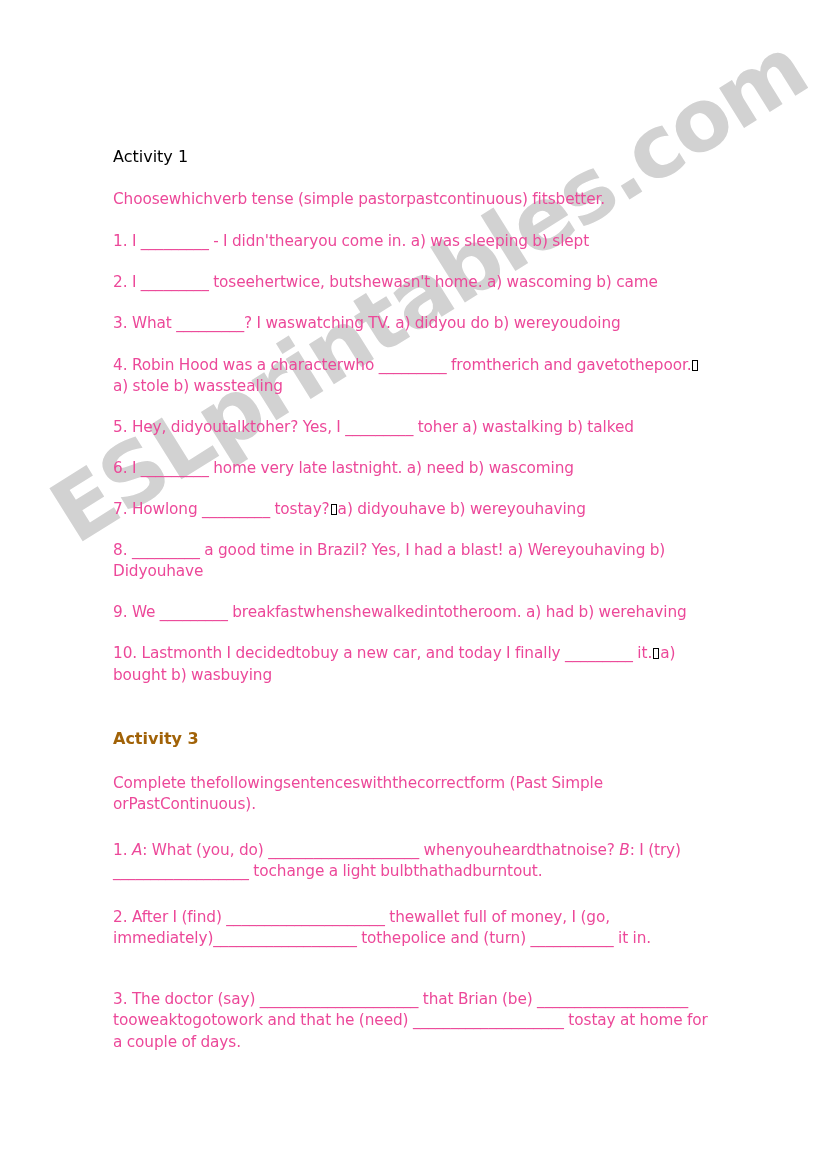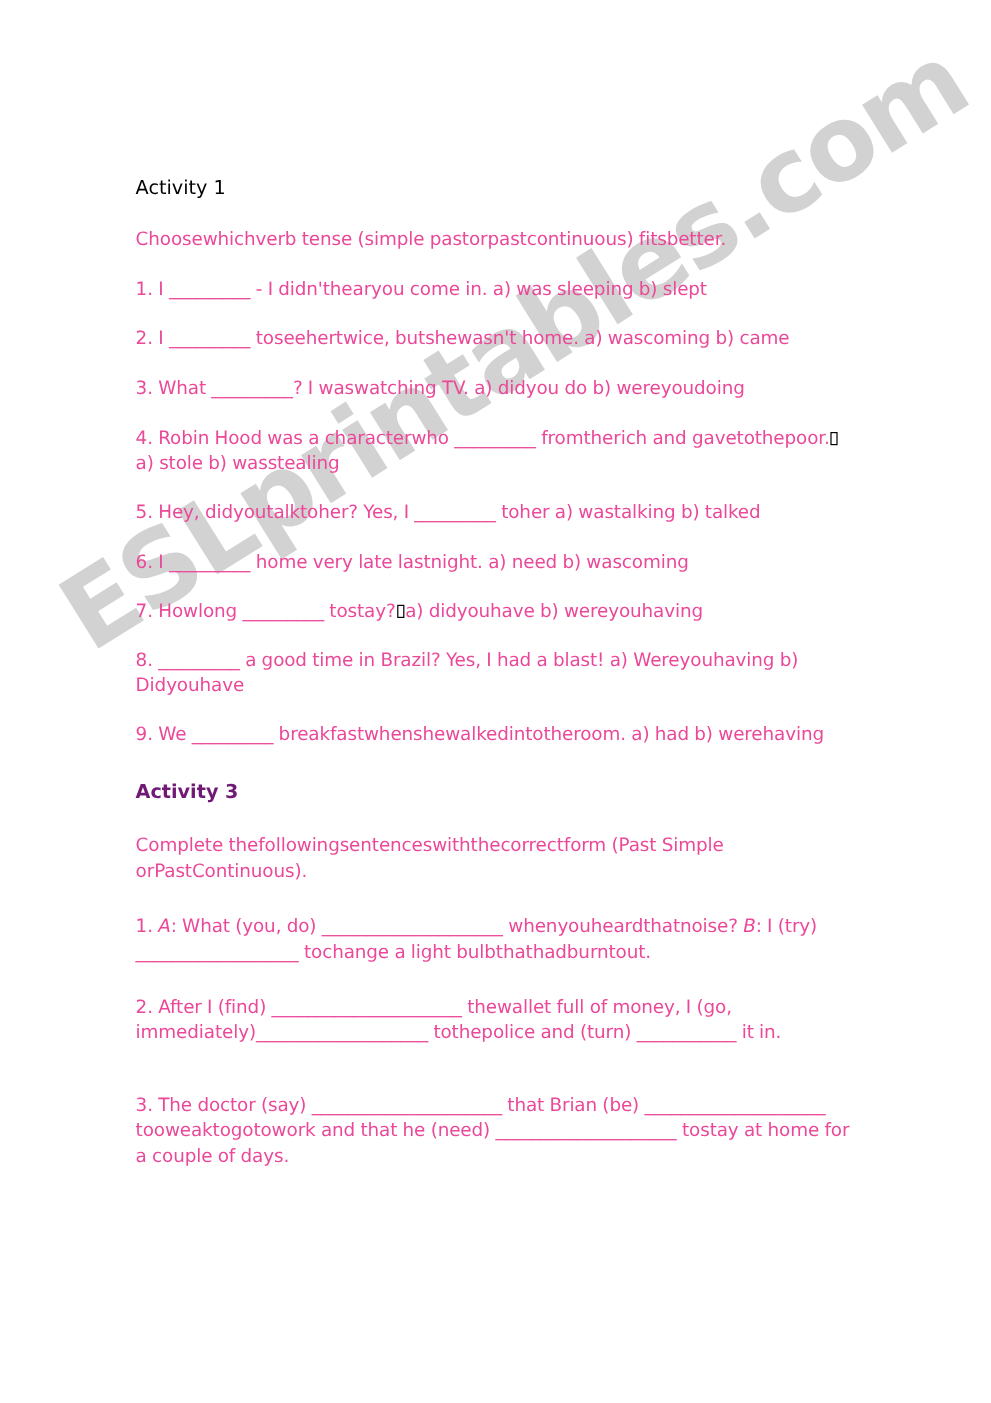--- a/index.html
+++ b/index.html
@@ -57,23 +57,23 @@
   .block:last-child { margin-bottom: 0; margin-top: 40px; }
 
   .heading {
     margin: 0 0 21px 0;
     font-size: 16px;
     line-height: 1.38;
     color: #000000;
     font-weight: normal;
   }
   .heading.accent {
-    color: #701a75;
+    color: #a16207;
     font-weight: bold;
-    margin-top: 26px;
+    margin-top: 42px;
     margin-bottom: 23px;
   }
 
   .instr { margin-bottom: 21px; }
 
   .q { margin-bottom: 20px; }
 
   .gap-sm { margin-bottom: 25px; }
 
   
@@ -143,20 +143,24 @@
     <div class="block q">
       <span>8.</span>
       <span> </span><span class="blank">_________</span><span> a good time in Brazil? Yes, I had a blast! a) Wereyouhaving b) Didyouhave</span>
     </div>
 
     <div class="block q">
       <span>9.</span>
       <span>We </span><span class="blank">_________</span><span> breakfastwhenshewalkedintotheroom. a) had b) werehaving</span>
     </div>
 
+    <div class="block q">
+      <span>10.</span>
+      <span>Lastmonth I decidedtobuy a new car, and today I finally </span><span class="blank">_________</span><span> it.</span><span class="tofu"></span><span>a) bought b) wasbuying</span>
+    </div>
 
     <div class="heading accent">Activity 3</div>
 
     <div class="block gap-sm">Complete thefollowingsentenceswiththecorrectform (Past Simple orPastContinuous).</div>
 
     <div class="block gap-sm">
       <span>1.</span>
       <span class="ital">A</span><span>: What (you, do) </span><span class="blank">____________________</span><span> whenyouheardthatnoise? </span><span class="ital">B</span><span>: I (try) </span><span class="blank">__________________</span><span> tochange a light bulbthathadburntout.</span>
     </div>
 

